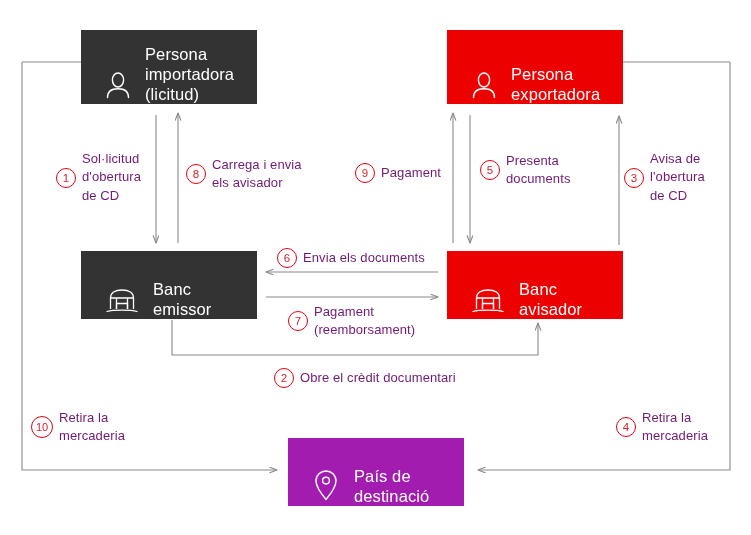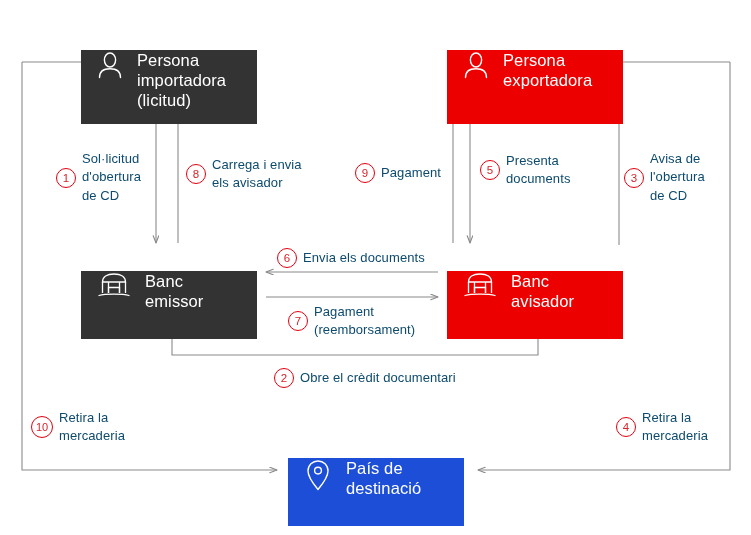--- a/index.html
+++ b/index.html
@@ -7,44 +7,44 @@
     width:751px;height:535px;position:relative;overflow:hidden;
     font-family:"Liberation Sans", sans-serif;
     -webkit-font-smoothing:antialiased;
   }
   .stage{position:absolute;left:0;top:0;width:751px;height:535px;}
   svg.lines{position:absolute;left:0;top:0;width:751px;height:535px;pointer-events:none;}
 
   
   .box{
     position:absolute;box-sizing:border-box;
-    display:flex;align-items:flex-start;gap:14px;
-    padding:0 16px;color:#ffffff;margin-top:20px;
+    display:flex;align-items:flex-end;gap:14px;
+    padding:0 24px;color:#ffffff;
   }
   .box .bx-ic{flex:0 0 auto;display:block;}
   .box .bx-tx{font-size:16.5px;line-height:1.22;letter-spacing:.1px;font-weight:400;}
   .box.dark{background:#333333;}
   .box.red{background:#ec0000;}
-  .box.grey{background:#1d4ed8;}
+  .box.grey{background:#a21caf;}
 
   #box-importador{left:81px;top:30px;width:176px;height:74px;}
   #box-exportador{left:447px;top:30px;width:176px;height:74px;}
   #box-banc-emissor{left:81px;top:251px;width:176px;height:68px;}
   #box-banc-avisador{left:447px;top:251px;width:176px;height:68px;}
   #box-pais{left:288px;top:438px;width:176px;height:68px;}
 
   
   .step{position:absolute;display:flex;align-items:center;gap:6px;}
   .step .num{
     flex:0 0 auto;width:20px;height:20px;border:1px solid #e3000f;border-radius:50%;
     color:#d8232a;font-size:11.5px;line-height:18px;text-align:center;
     box-sizing:border-box;background:#fff;
   }
   .step .num.wide{width:22px;height:22px;line-height:20px;font-size:11px;}
-  .step .txt{color:#0c4a6e;font-size:13px;line-height:1.42;letter-spacing:.1px;}
+  .step .txt{color:#701a75;font-size:13px;line-height:1.42;letter-spacing:.1px;}
 
   #step1{left:56px;top:150px;width:120px;}
   #step8{left:186px;top:156px;width:136px;}
   #step9{left:355px;top:163px;width:110px;}
   #step5{left:480px;top:152px;width:115px;}
   #step3{left:624px;top:150px;width:112px;}
   #step6{left:277px;top:248px;width:175px;}
   #step7{left:288px;top:303px;width:150px;}
   #step2{left:274px;top:368px;width:210px;}
   #step10{left:31px;top:409px;width:125px;}

